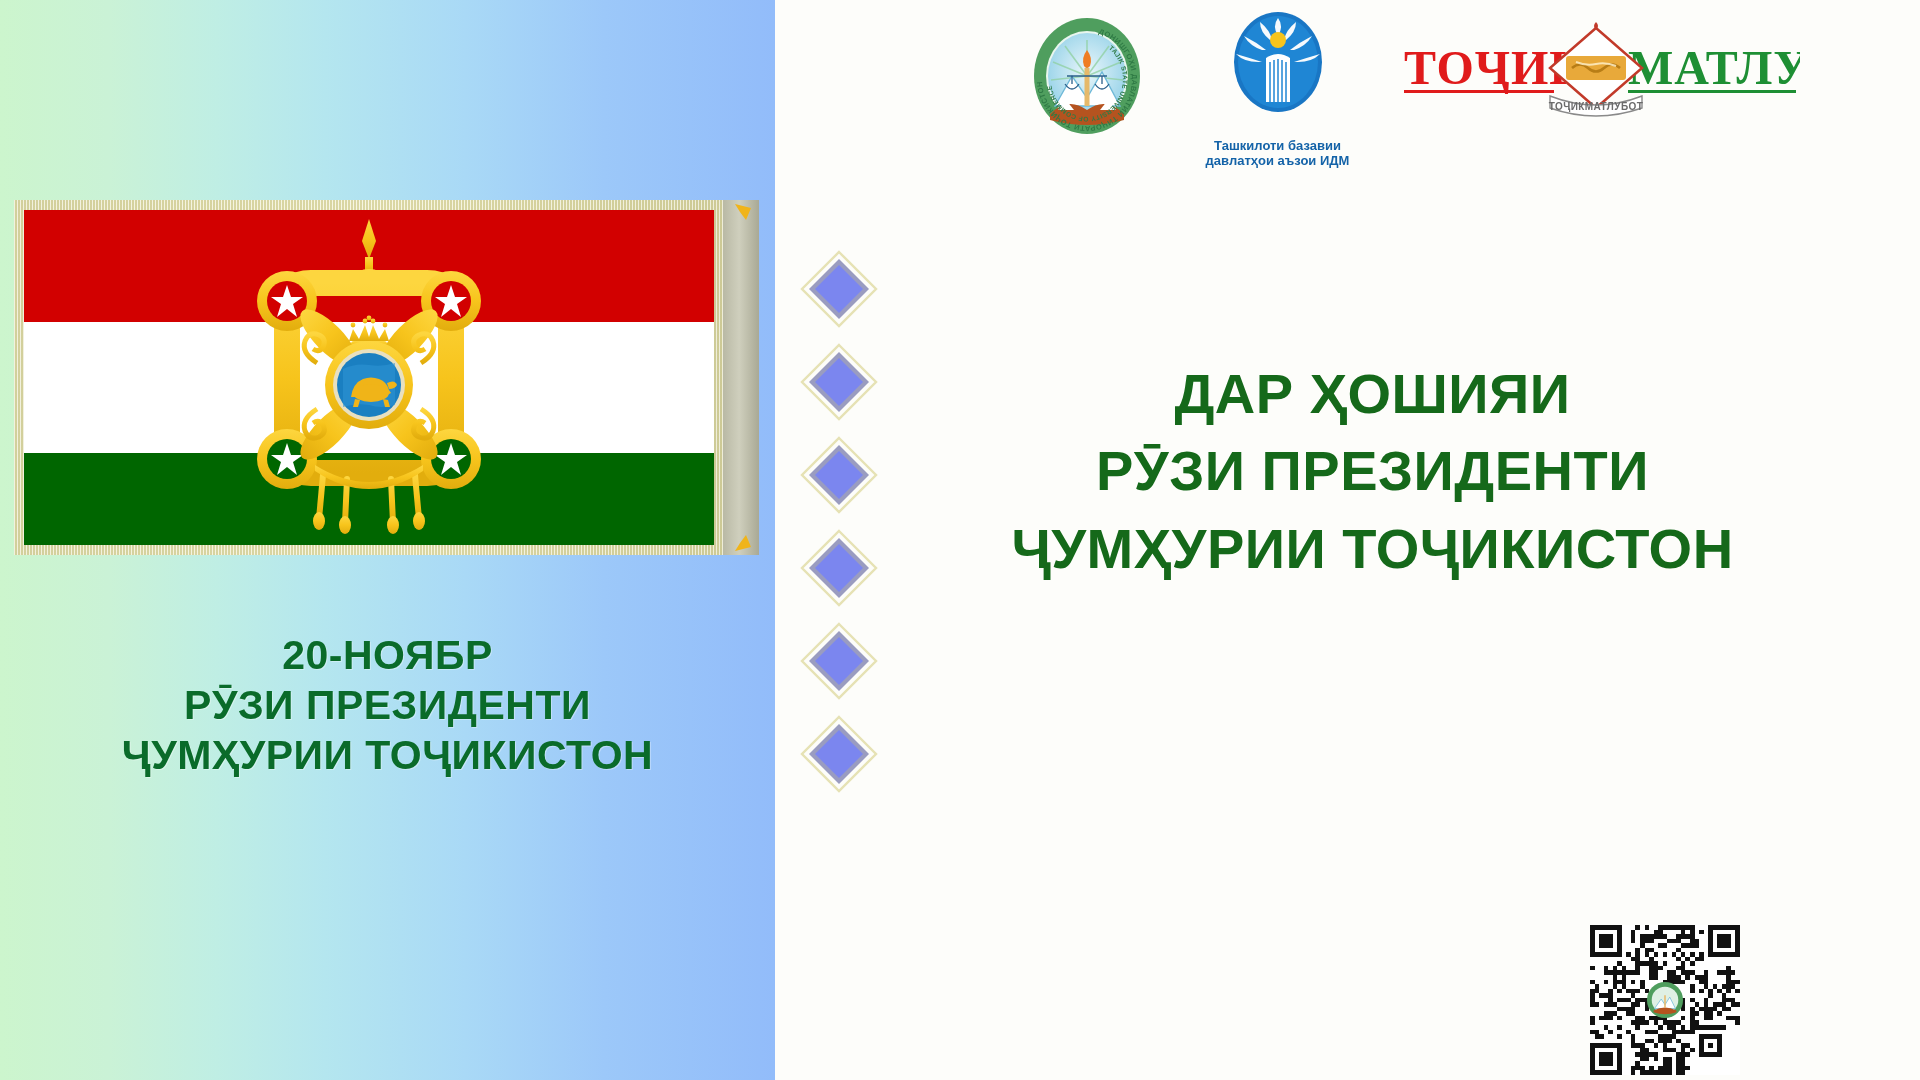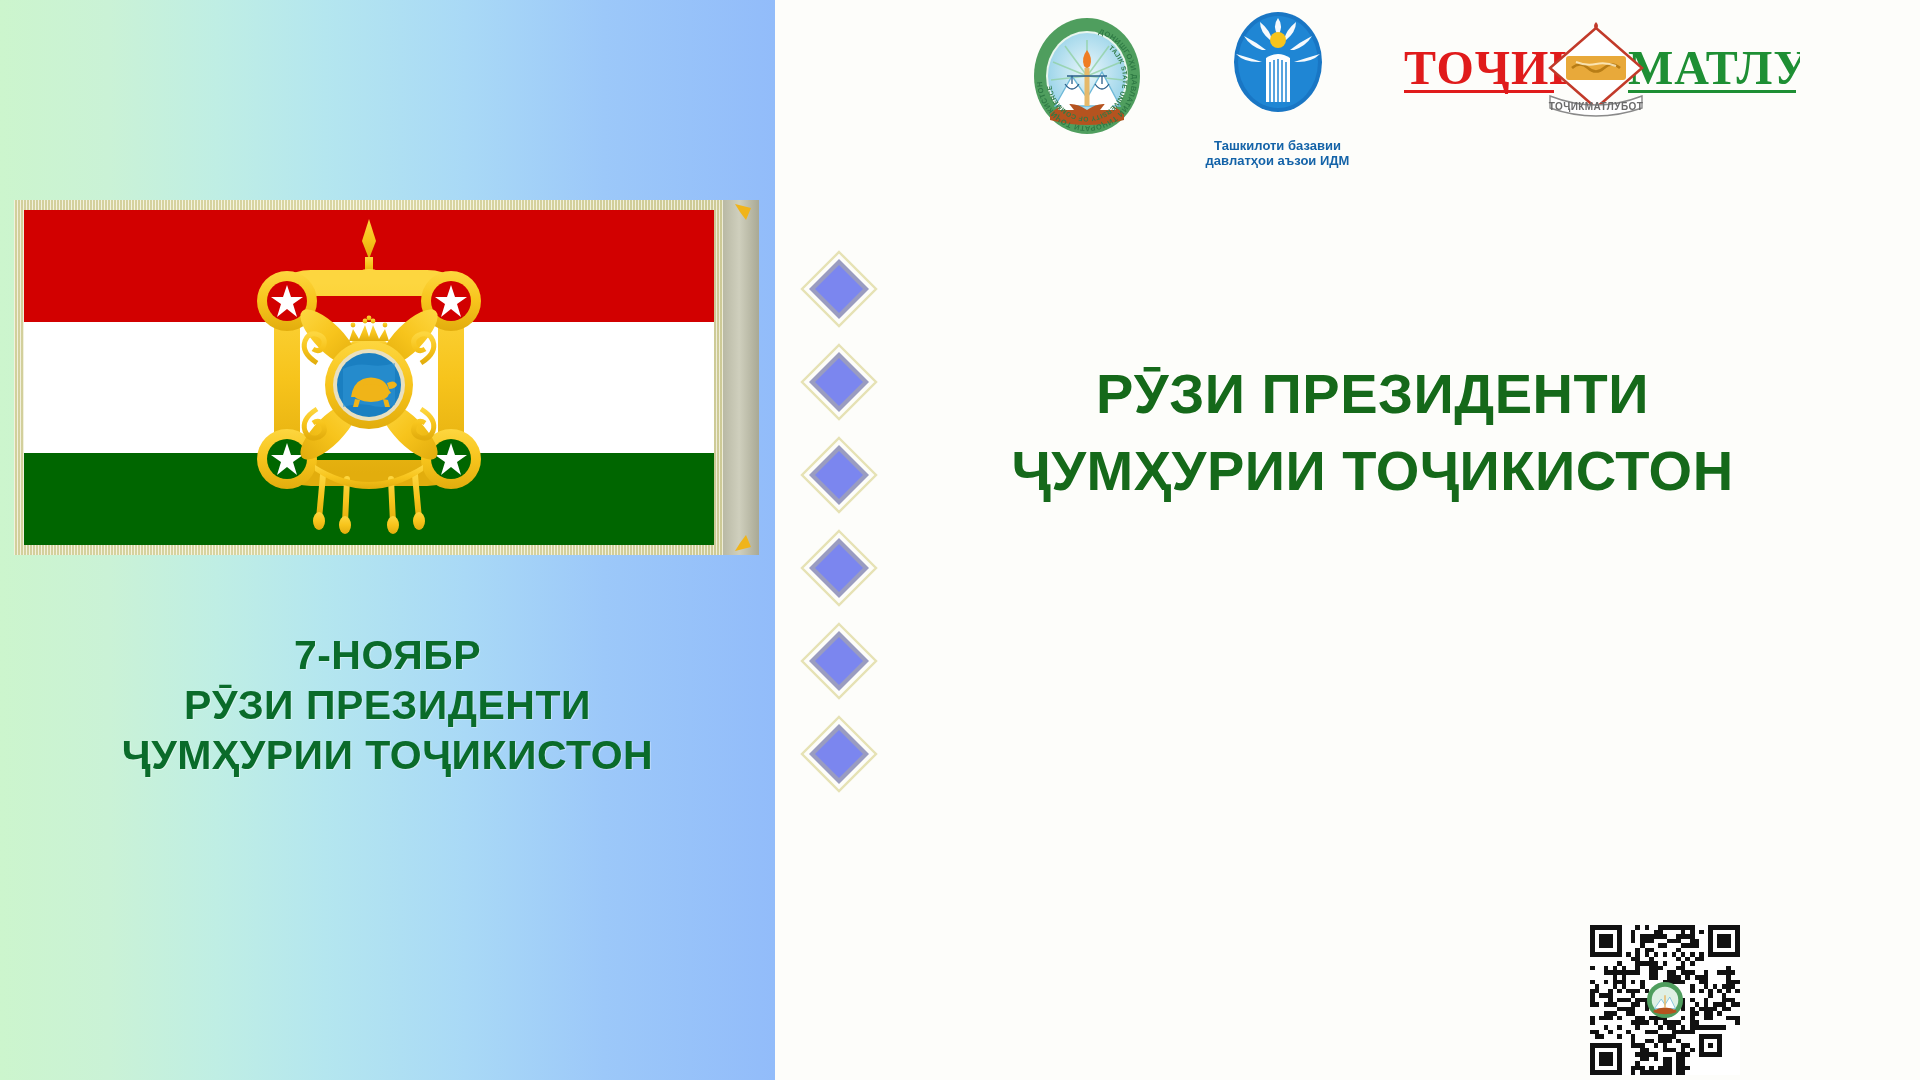--- a/index.html
+++ b/index.html
@@ -191,21 +191,21 @@
       <div id="flag-pole"></div>
       <svg class="pole-tassel top" viewBox="0 0 22 20">
         <path d="M2 2 L18 6 L13 18 L7 10 Z" fill="#f0b41a"></path>
       </svg>
       <svg class="pole-tassel bot" viewBox="0 0 22 20">
         <path d="M2 18 L18 14 L13 2 L7 10 Z" fill="#f0b41a"></path>
       </svg>
     </div>
 
     <div id="left-caption">
-      <div class="l1">7-НОЯБР</div>
+      <div class="l1">20-НОЯБР</div>
       <div class="l2">РӮЗИ ПРЕЗИДЕНТИ</div>
       <div class="l3">ҶУМҲУРИИ ТОҶИКИСТОН</div>
     </div>
   </div>
 
   <div id="right-panel">
 
     <div id="logo-row">
 
       <div class="logo" id="logo-tsuc">
@@ -303,20 +303,21 @@
           <path d="M172 58 q8 -7 16 0 q8 7 16 0 q8 -7 16 0" stroke="#b87d16" stroke-width="2.6" fill="none"></path>
           <path d="M176 52 q10 4 20 2 q10 -2 20 2" stroke="#fff3d0" stroke-width="2" fill="none" opacity=".8"></path>
 
           <path d="M150 86 Q196 104 242 86 L242 98 Q196 114 150 98 Z" fill="#ffffff" stroke="#8a8a8a" stroke-width="1.4"></path>
           <text x="196" y="100" text-anchor="middle" font-family="Liberation Sans, sans-serif" font-size="10" font-weight="bold" fill="#6b6b6b" letter-spacing="0.4">ТОҶИКМАТЛУБОТ</text>
         </svg>
       </div>
     </div>
 
     <div id="main-title">
+      <div class="t1">ДАР ҲОШИЯИ</div>
       <div class="t2">РӮЗИ ПРЕЗИДЕНТИ</div>
       <div class="t3">ҶУМҲУРИИ ТОҶИКИСТОН</div>
     </div>
 
     <div id="qr-block">
       <svg id="qr-canvas" viewBox="0 0 33 33" shape-rendering="crispEdges">
         <rect width="33" height="33" fill="#ffffff"></rect>
         <g id="qr-modules" fill="#111111">
             <rect x="0" y="0" width="1" height="1"></rect>
             <rect x="1" y="0" width="1" height="1"></rect>

